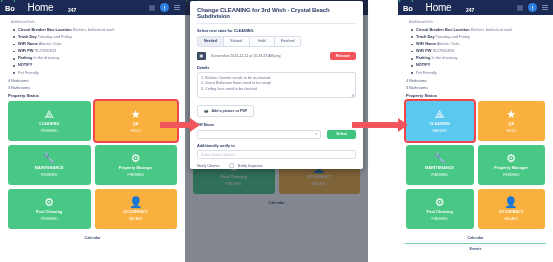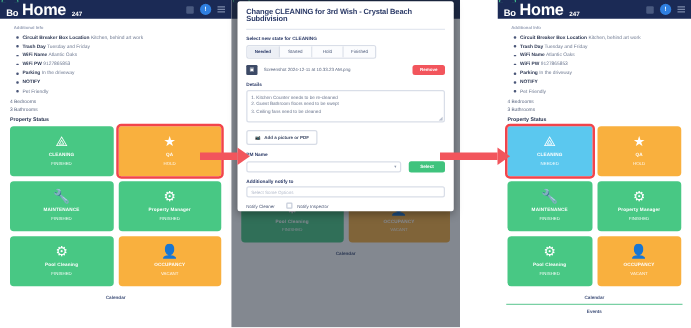--- a/index.html
+++ b/index.html
@@ -18,23 +18,23 @@
   }
   .panel-left  { left: 0;   width: 185px; }
   .panel-mid   { left: 185px; width: 183px; }
   .panel-right { left: 398px; width: 155px; }
 
   .appbar {
     height: 15px; background: #1b2a55;
     display: flex; align-items: center; padding: 0 5px;
     position: relative; z-index: 2;
   }
-  .brand { display:flex; align-items:flex-end; gap:3px;text-align:right; }
+  .brand { display:flex; align-items:flex-end; gap:13px;text-align:right; }
   .brand .bo { color:#ffffff; font-size:7.5px; font-weight:bold; letter-spacing:-.2px; }
-  .brand .home { color:#ffffff; font-size:13px; font-weight:bold; letter-spacing:-.2px; position:relative; }
+  .brand .home { color:#ffffff; font-size:10px; font-weight:normal; letter-spacing:-.2px; position:relative; }
   .brand .roof {
     position:absolute; left: 1px; top:-4px; width: 14px; height: 6px;
     border-top: 1.4px solid #3fb98a;
     border-left: 1.4px solid #3fb98a;
     border-right: 1.4px solid #3fb98a;
     border-radius: 7px 7px 0 0;
     border-bottom: none;
   }
   .brand .n247 { color:#ffffff; font-size:5px; font-weight:bold; margin-left:1.5px; }
   .appbar-right { margin-left:auto; display:flex; align-items:center; gap:5px; }

